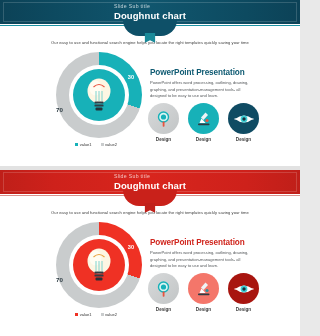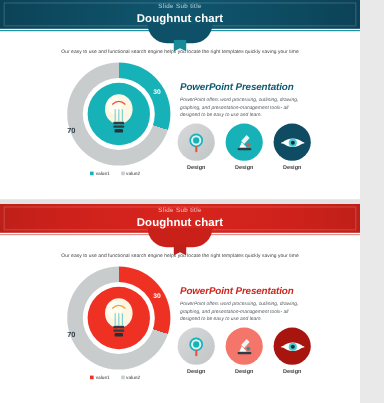--- a/index.html
+++ b/index.html
@@ -21,21 +21,21 @@
   }
   .banner .bar{
     position:absolute;left:0;top:0;right:0;bottom:0;
   }
   .t .bar{background:linear-gradient(90deg,#0c4257 0%,#0d4a60 18%,#10566e 50%,#0d4a60 82%,#0c4257 100%);}
   .r .bar{background:linear-gradient(90deg,#bf1f19 0%,#ce211b 18%,#d8251d 50%,#ce211b 82%,#bf1f19 100%);}
   .banner .inner-line{
     position:absolute;left:3px;right:3px;top:2px;bottom:2px;
     border:1px solid rgba(255,255,255,.16);box-sizing:border-box;
   }
-  .banner-txt{position:relative;z-index:3;text-align:center;line-height:1;}
+  .banner-txt{position:relative;z-index:3;line-height:1;}
   .sub-title{
     font-size:5.2px;letter-spacing:.3px;color:rgba(255,255,255,.72);
     display:block;margin-bottom:1.5px;
   }
   .main-title{
     font-size:9.5px;font-weight:bold;color:#ffffff;display:block;letter-spacing:.1px;
   }
 
   
   .drop{
@@ -94,21 +94,21 @@
     font-size:4px;color:#333;
   }
   .legend .li{display:flex;align-items:center;gap:1.6px;}
   .sw{width:3px;height:3px;display:inline-block;}
   .sw1-t{background:#17b1b8;}
   .sw2-t{background:#c9cccd;}
   .sw1-r{background:#ef3124;}
   .sw2-r{background:#c9cccd;}
 
   
-  .rtxt{position:absolute;left:150px;top:68px;width:108px;font-style:italic;}
+  .rtxt{position:absolute;left:150px;top:68px;width:108px;}
   .rtxt h2{
     margin:0 0 3px 0;font-size:8.2px;font-weight:bold;letter-spacing:-.1px;
   }
   .t .rtxt h2{color:#0e5a72;}
   .r .rtxt h2{color:#d0251d;}
   .rtxt p{margin:0;font-size:4.1px;line-height:1.62;color:#53575a;}
 
   
   .icons{position:absolute;left:148px;top:103px;width:112px;display:flex;gap:9px;}
   .icol{width:31px;text-align:center;}

